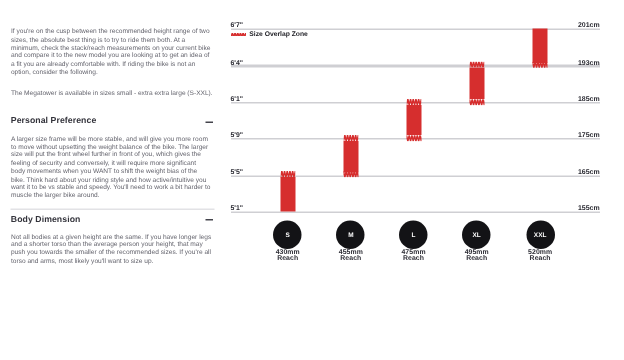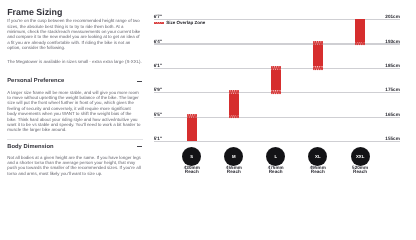--- a/index.html
+++ b/index.html
@@ -28,21 +28,20 @@
   .legend-txt{position:absolute;font-size:4.5px;font-weight:bold;color:#232329;line-height:4.5px;white-space:nowrap;}
   .size-circle{position:absolute;border-radius:50%;background:#131316;color:#fff;font-size:4.3px;font-weight:bold;display:flex;align-items:center;justify-content:center;}
   .size-reach{position:absolute;font-size:4.6px;letter-spacing:0.05px;font-weight:bold;color:#2e2e36;text-align:center;line-height:4.5px;}
 </style>
 </head>
 <body>
 
 <div id="root">
 
   <div class="left">
-    <div class="page-title">Frame Sizing</div>
     <div class="para" id="intro-para" style="top:18.2px">If you're on the cusp between the recommended height range of two sizes, the absolute best thing is to try to ride them both. At a minimum, check the stack/reach measurements on your current bike and compare it to the new model you are looking at to get an idea of a fit you are already comfortable with. If riding the bike is not an option, consider the following.</div>
     <div class="para nowrap" id="avail-para" style="top:58.6px">The Megatower is available in sizes small - extra extra large (S-XXL).</div>
 
     <div class="sect-head" style="top:78.2px">Personal Preference</div>
     <div class="minus" style="left:137px;top:80.8px"></div>
     <div class="para" style="top:89.5px">A larger size frame will be more stable, and will give you more room to move without upsetting the weight balance of the bike. The larger size will put the front wheel further in front of you, which gives the feeling of security and conversely, it will require more significant body movements when you WANT to shift the weight bias of the bike. Think hard about your riding style and how active/intuitive you want it to be vs stable and speedy. You'll need to work a bit harder to muscle the larger bike around.</div>
 
     <div class="divider" style="top:139.2px"></div>
     <div class="sect-head" style="top:143.6px">Body Dimension</div>
     <div class="minus" style="left:137px;top:146.2px"></div>

